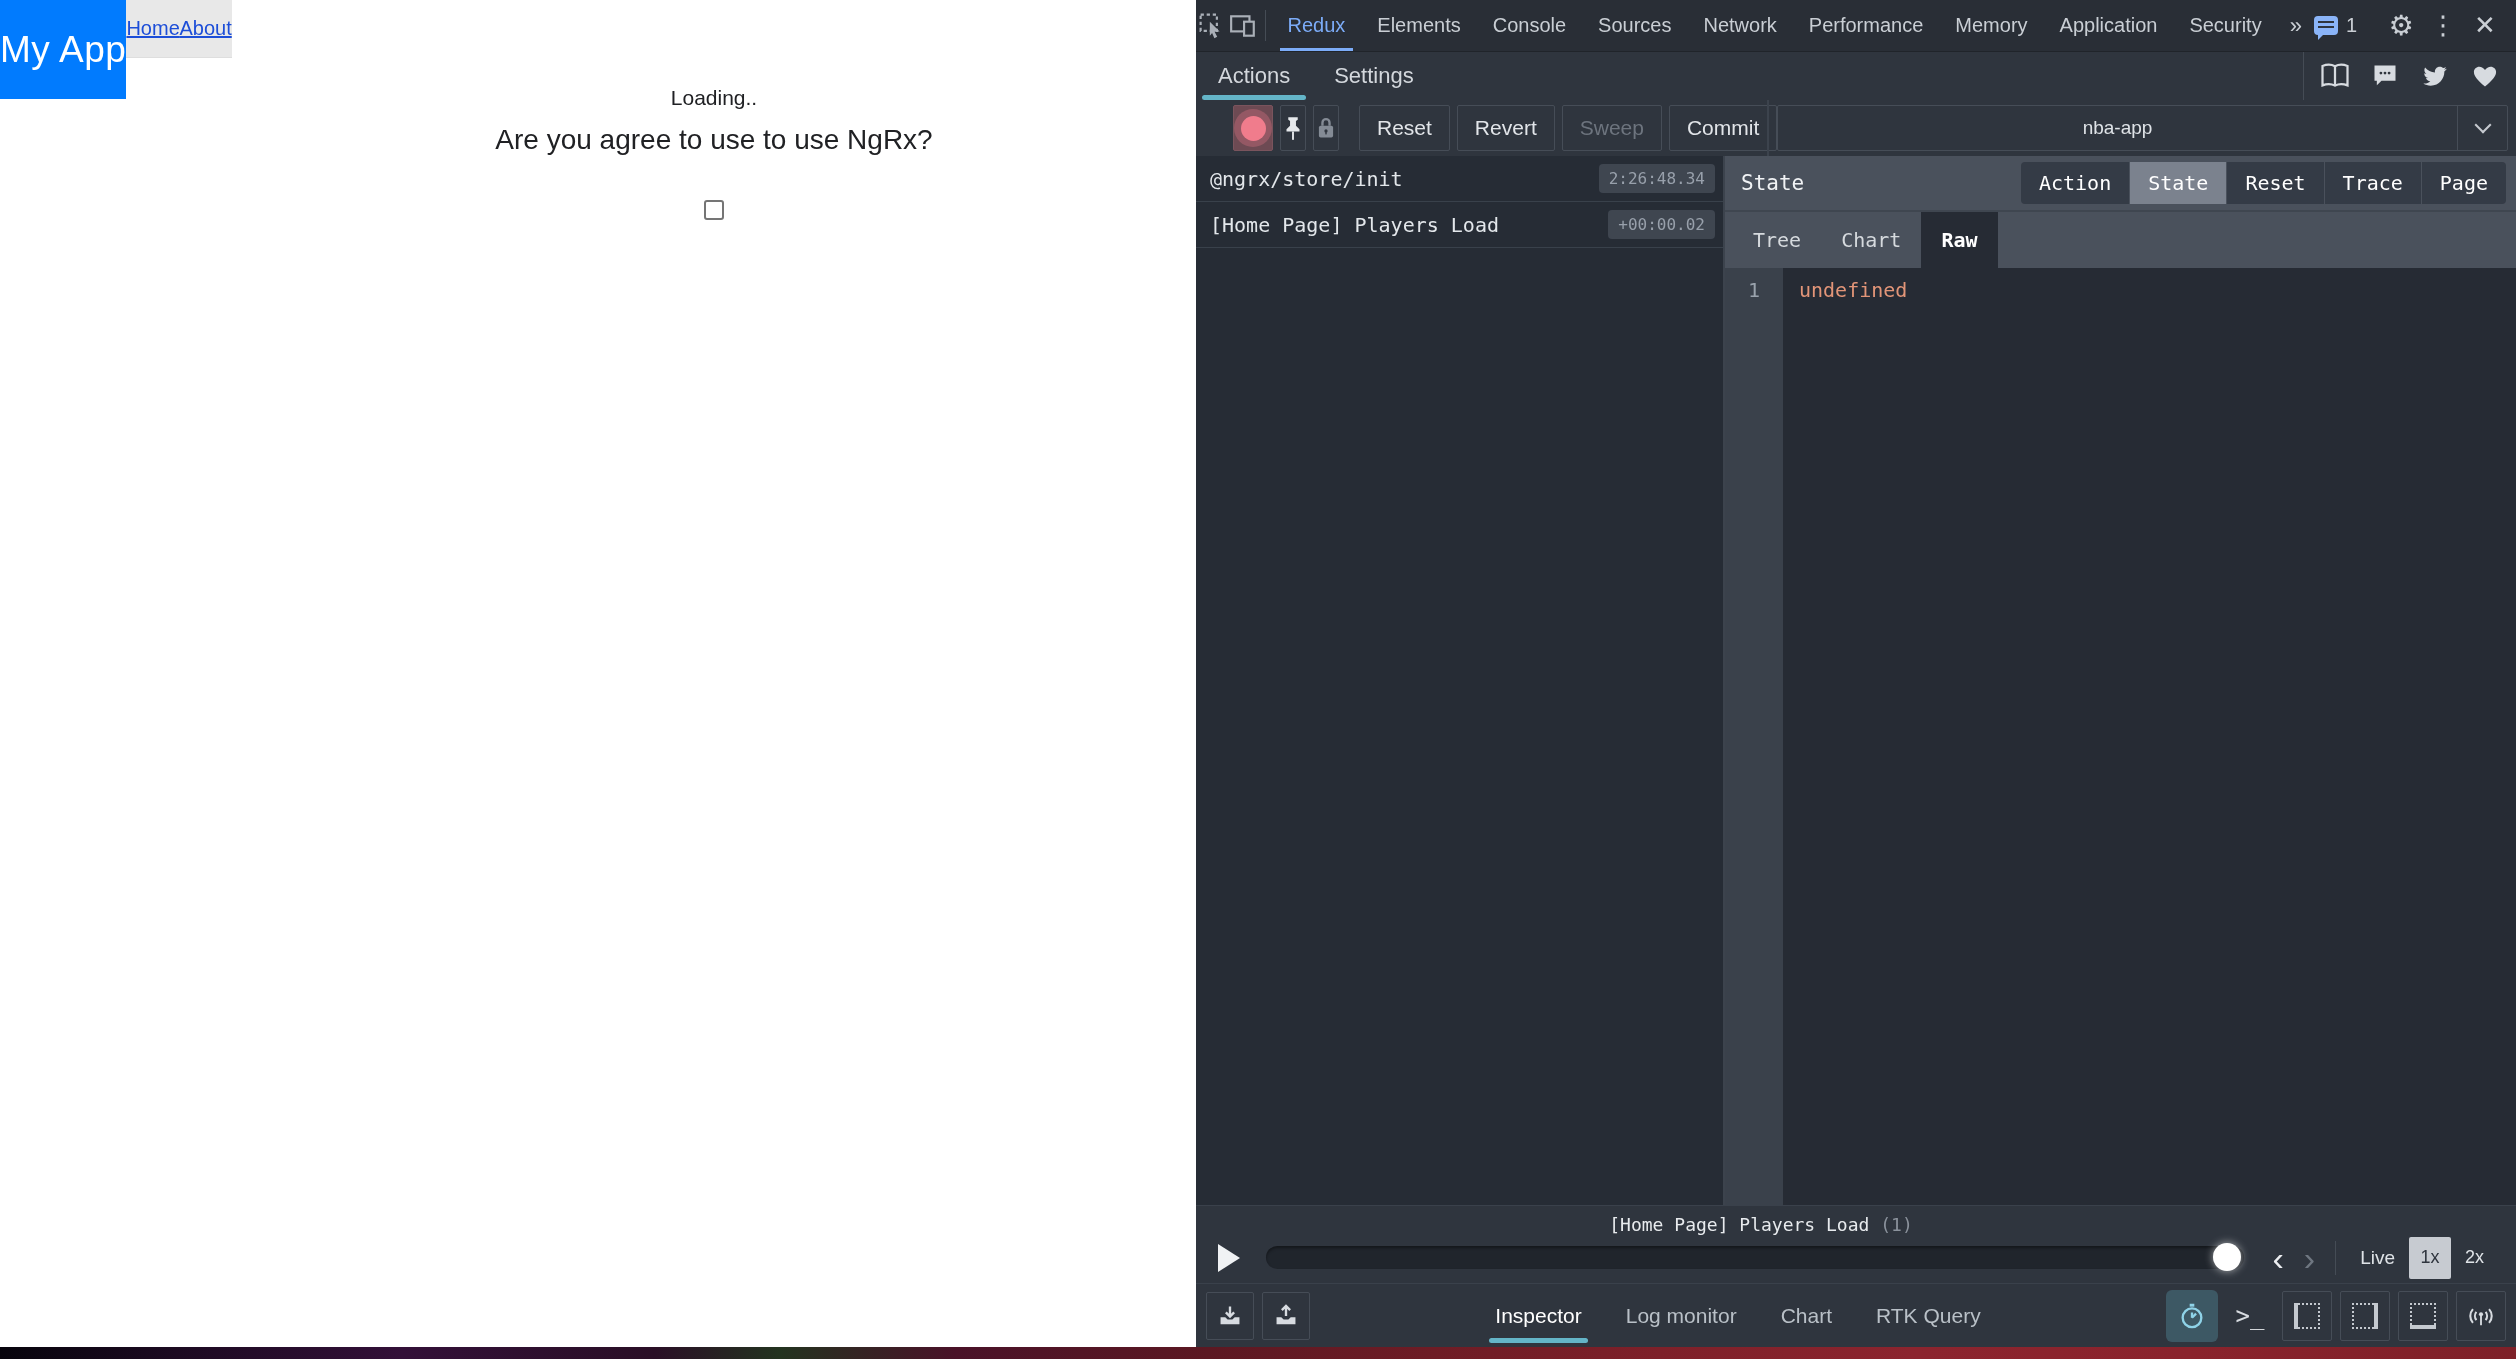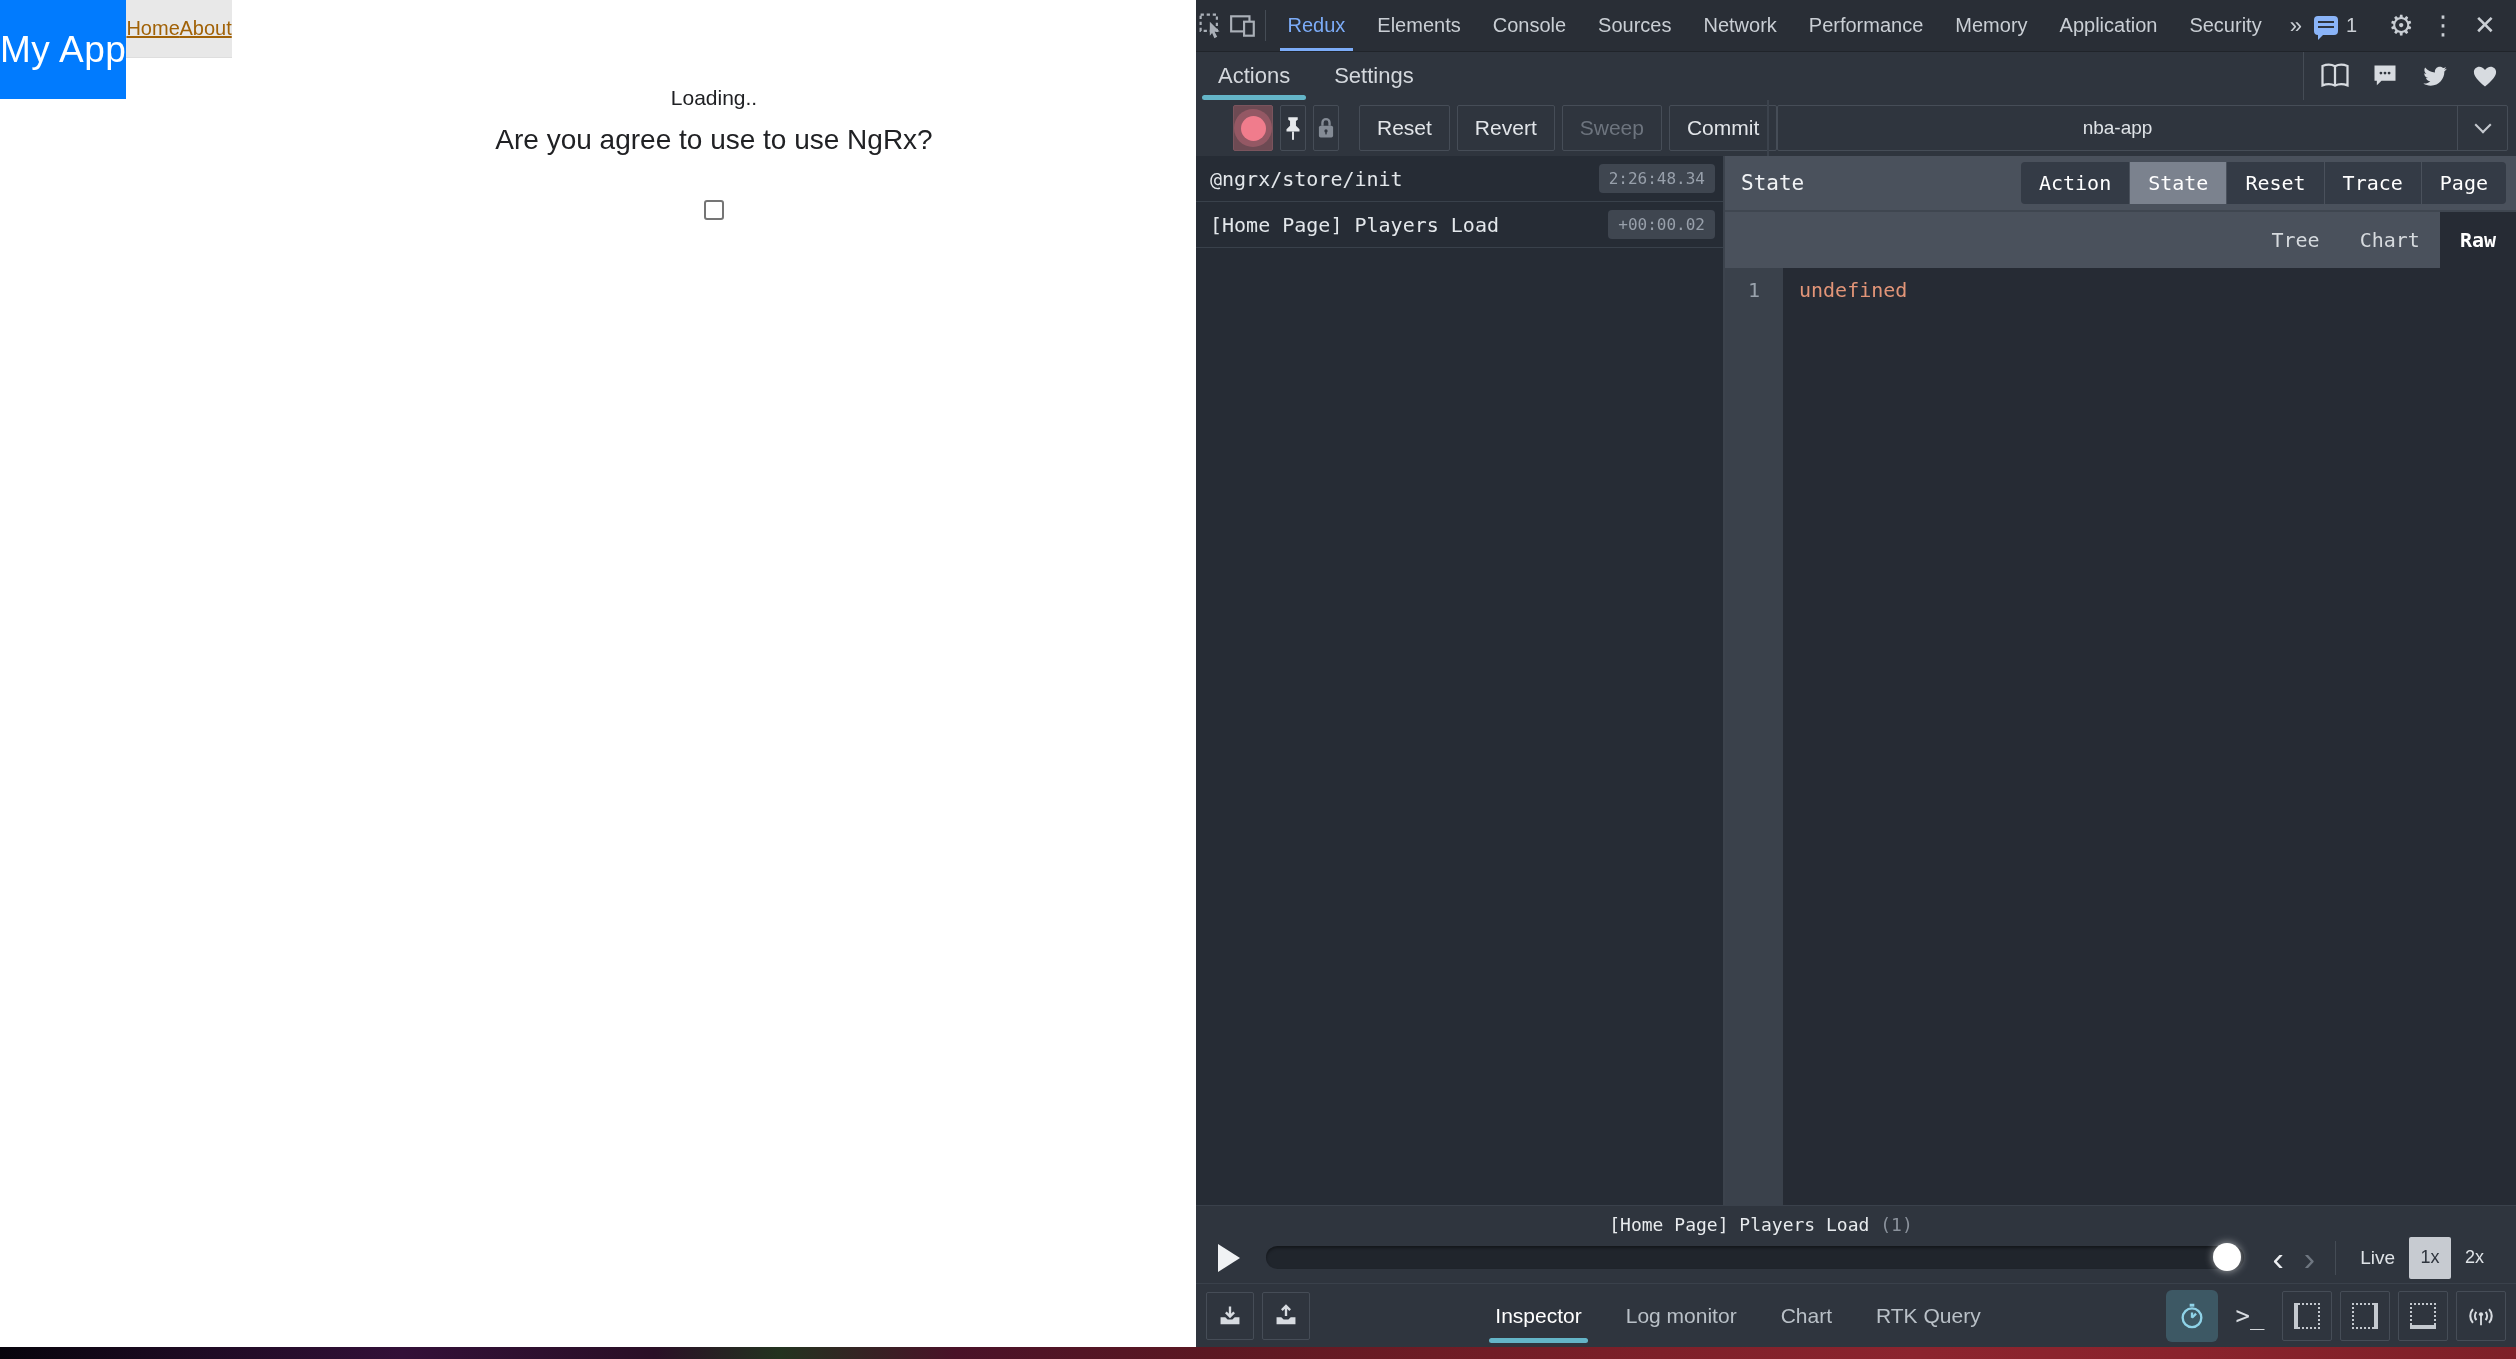--- a/index.html
+++ b/index.html
@@ -7,21 +7,21 @@
   body { font-family:"Liberation Sans", sans-serif; }
   .page { width:2516px; height:1359px; display:flex; flex-direction:column; }
   .main-row { display:flex; flex:1; min-height:0; }
 
   
   .app { width:1196px; background:#ffffff; display:flex; flex-direction:row; }
   .app-topstrip { height:9px; background:#f5f5fa; border-bottom:1px solid #e6e6ee; }
   .app-header { height:99px; background:#017bfe; color:#fff; display:flex; align-items:center; justify-content:center; font-size:37px; letter-spacing:.5px; }
   .app-nav { height:58px; background:#e8e8e8; display:flex; align-items:center; border-bottom:1px solid #dedede; }
   .app-nav .navcell { width:50%; text-align:center; }
-  .app-nav a { color:#a16207; text-decoration:underline; font-size:20px; cursor:pointer;margin-top:15px; }
+  .app-nav a { color:#1d4ed8; text-decoration:underline; font-size:20px; cursor:pointer;margin-top:15px; }
   .app-content { flex:1; text-align:center; padding-top:86px; color:#202124; }
   .loading-text { font-size:21px; }
   .question-text { font-size:28px; margin-top:14px; }
   .ngrx-checkbox { width:20px; height:20px; border:2px solid #757575; border-radius:3px; margin:44px auto 0; background:#fff; }
 
   
   .devtools { width:1320px; background:#2f353e; display:flex; flex-direction:column; color:#c9ced4; }
 
   
   .chrome-bar { height:52px; background:#292e36; border-bottom:1px solid #20242a; display:flex; align-items:stretch; font-size:20px; flex:0 0 auto; }
@@ -73,21 +73,21 @@
   .action-item { height:46px; flex:0 0 auto; border-bottom:1px solid #39414b; display:flex; align-items:center; padding:0 8px 0 14px; font-family:"DejaVu Sans Mono", monospace; font-size:20px; color:#e3e7eb; cursor:pointer; }
   .time-badge { margin-left:auto; background:#3f4650; color:#98a0ab; font-size:16px; padding:5px 10px; border-radius:4px; }
 
   .state-panel { flex:1; display:flex; flex-direction:column; background:#262b34; min-width:0; }
   .state-header { height:54px; flex:0 0 auto; background:#4a515c; display:flex; align-items:center; padding:0 10px 0 16px; font-family:"DejaVu Sans Mono", monospace; }
   .state-title { font-size:21px; color:#f1f3f5; }
   .segmented { margin-left:auto; display:flex; border-radius:4px; overflow:hidden; }
   .seg { padding:0 18px; height:42px; display:flex; align-items:center; background:#343b46; color:#fff; font-size:20px; border-right:1px solid #4a515c; cursor:pointer; }
   .seg:last-child { border-right:none; }
   .seg.active { background:#7b828e; }
-  .sub-tabs { height:58px; flex:0 0 auto; background:#4a515c; border-top:2px solid #3f4650; display:flex; align-items:stretch; padding-left:8px; font-family:"DejaVu Sans Mono", monospace;justify-content:flex-end; }
+  .sub-tabs { height:58px; flex:0 0 auto; background:#4a515c; border-top:2px solid #3f4650; display:flex; align-items:stretch; padding-left:8px; font-family:"DejaVu Sans Mono", monospace; }
   .stab { padding:0 20px; display:flex; align-items:center; font-size:20px; color:#d6dade; cursor:pointer; }
   .stab.active { background:#262b34; color:#ffffff; font-weight:bold; }
   .code-area { flex:1; display:flex; min-height:0; }
   .gutter { width:58px; background:#3a414b; color:#9aa3ad; font-family:"DejaVu Sans Mono", monospace; font-size:20px; text-align:center; padding-top:10px; }
   .code { flex:1; padding:10px 16px; font-family:"DejaVu Sans Mono", monospace; font-size:20px; color:#e29578; }
 
   
   .playback { height:78px; flex:0 0 auto; border-top:1px solid #3a414b; background:#2f353e; position:relative; display:flex; align-items:center; padding:26px 16px 0 16px; }
   .pb-title { position:absolute; top:8px; left:565px; transform:translateX(-50%); font-family:"DejaVu Sans Mono", monospace; font-size:18px; color:#e8ebee; white-space:nowrap; }
   .pb-title .count { color:#8b929c; }

